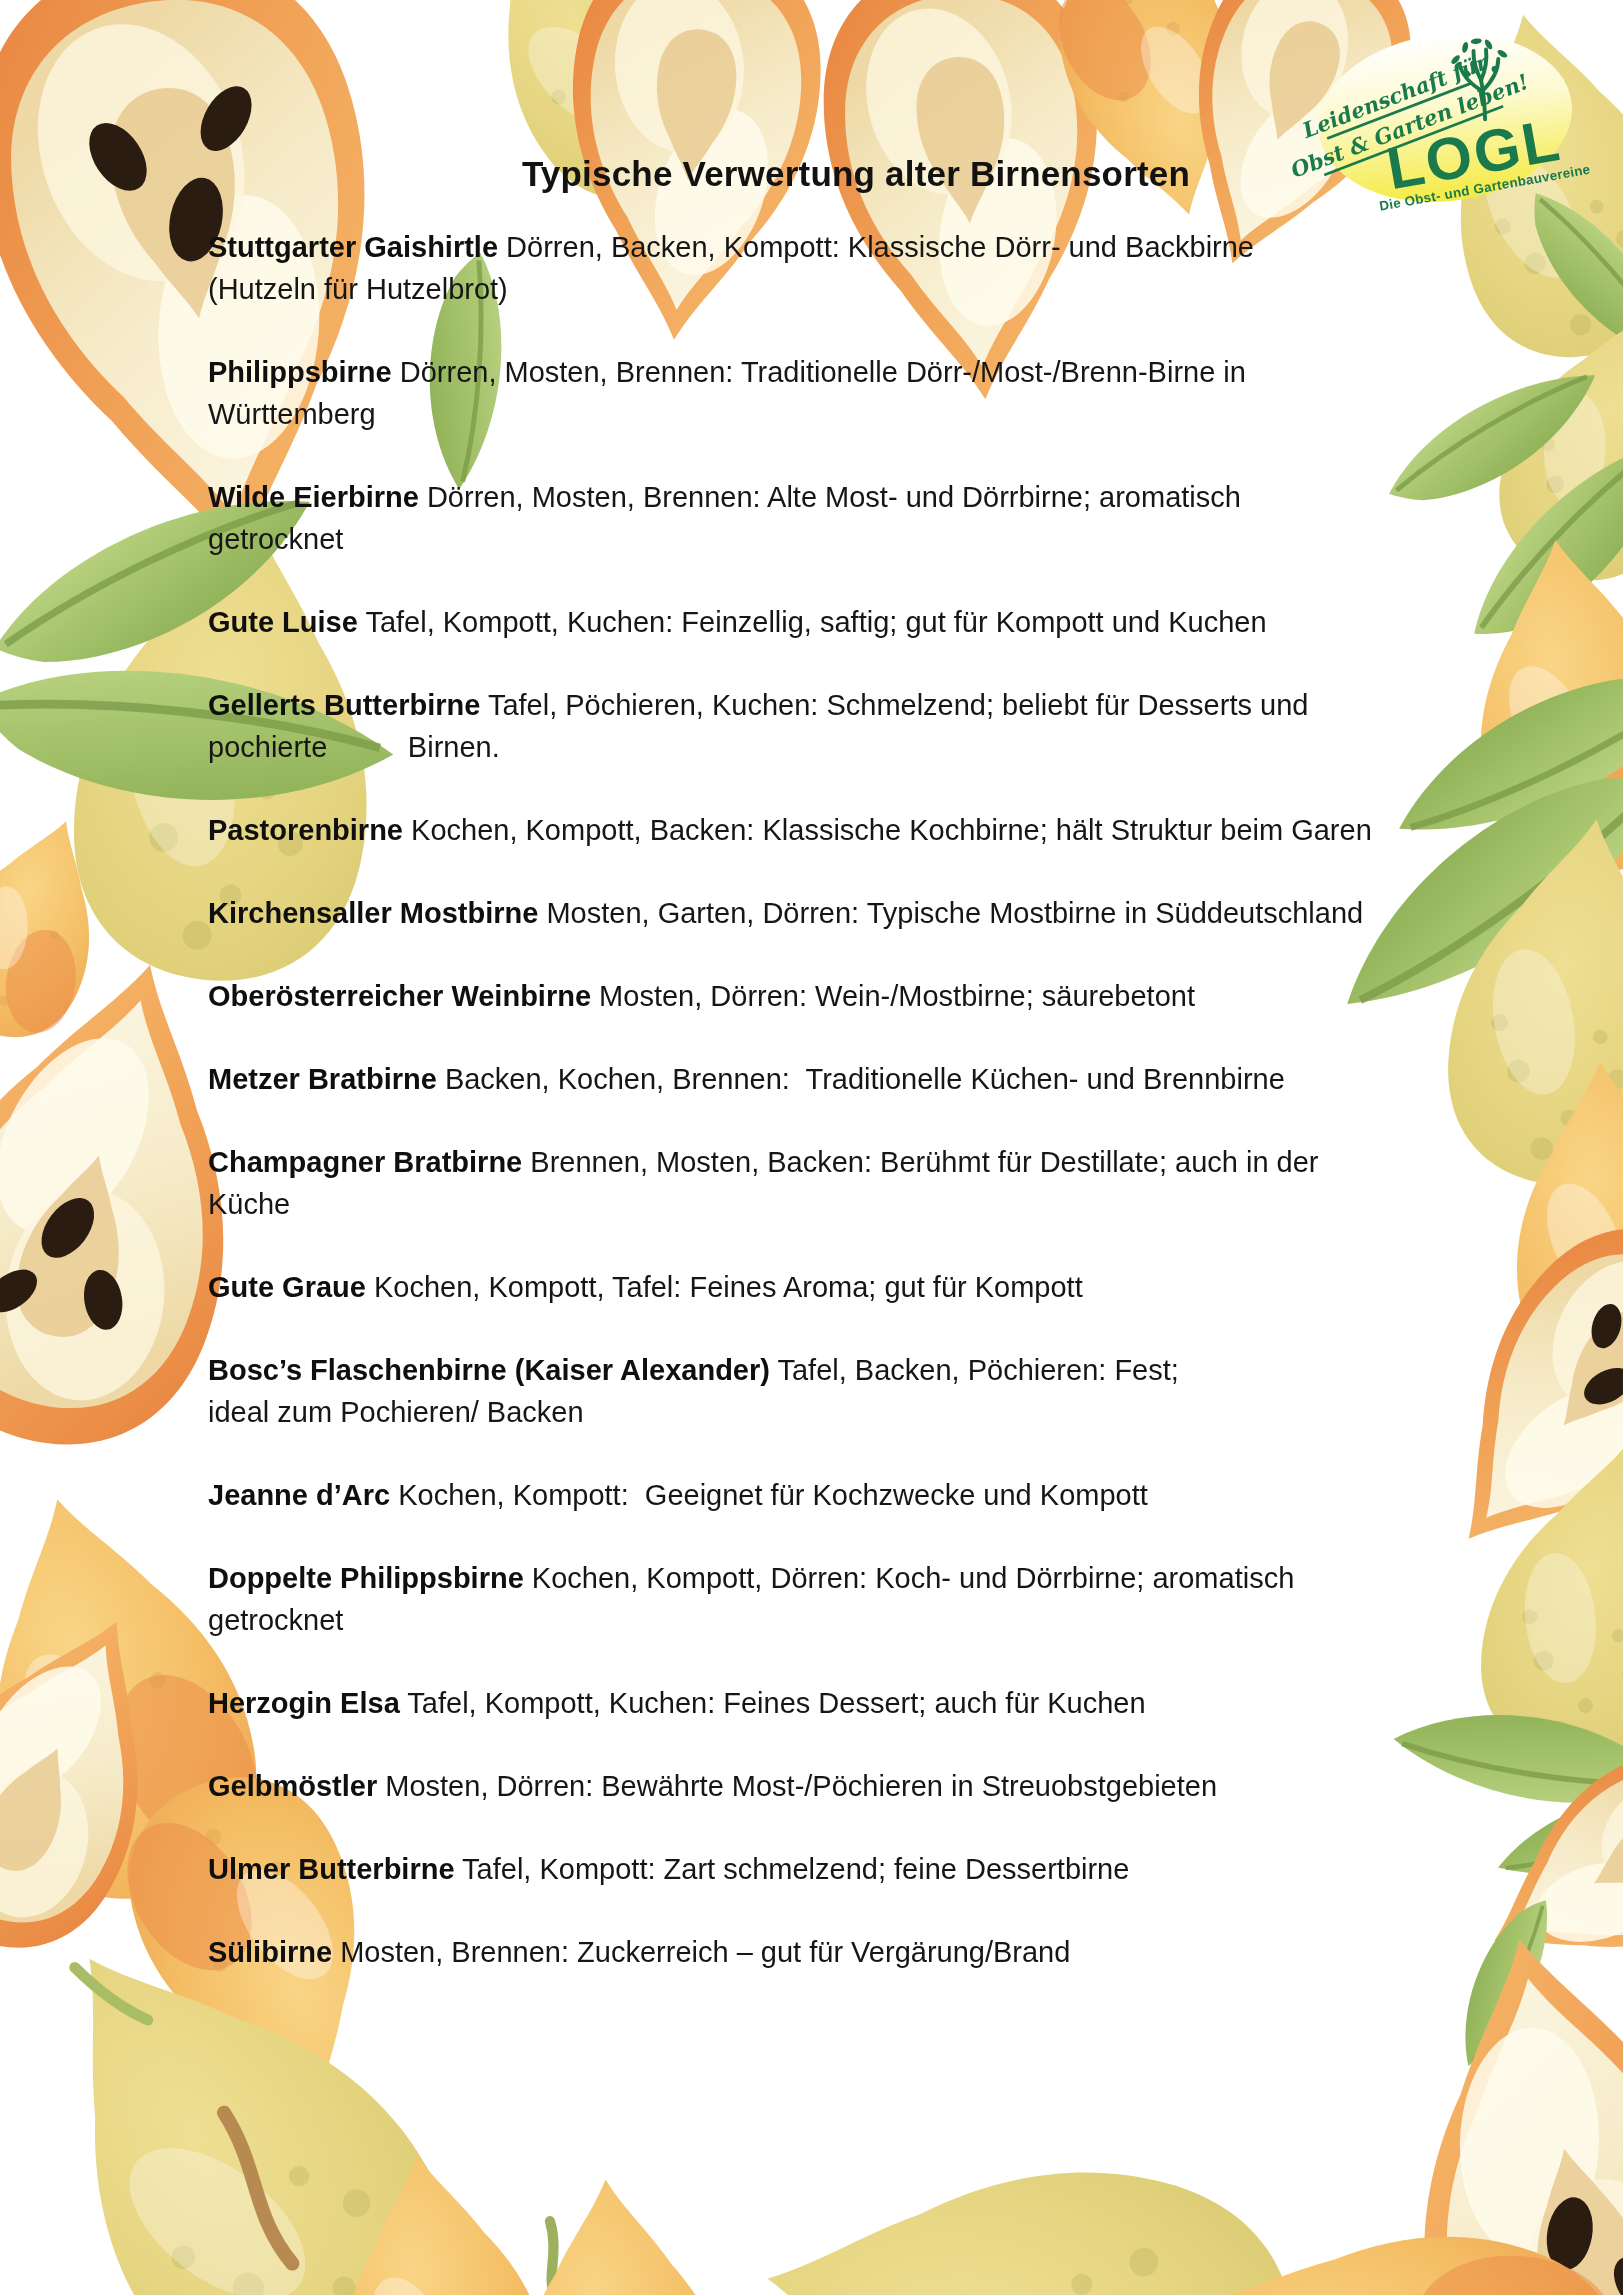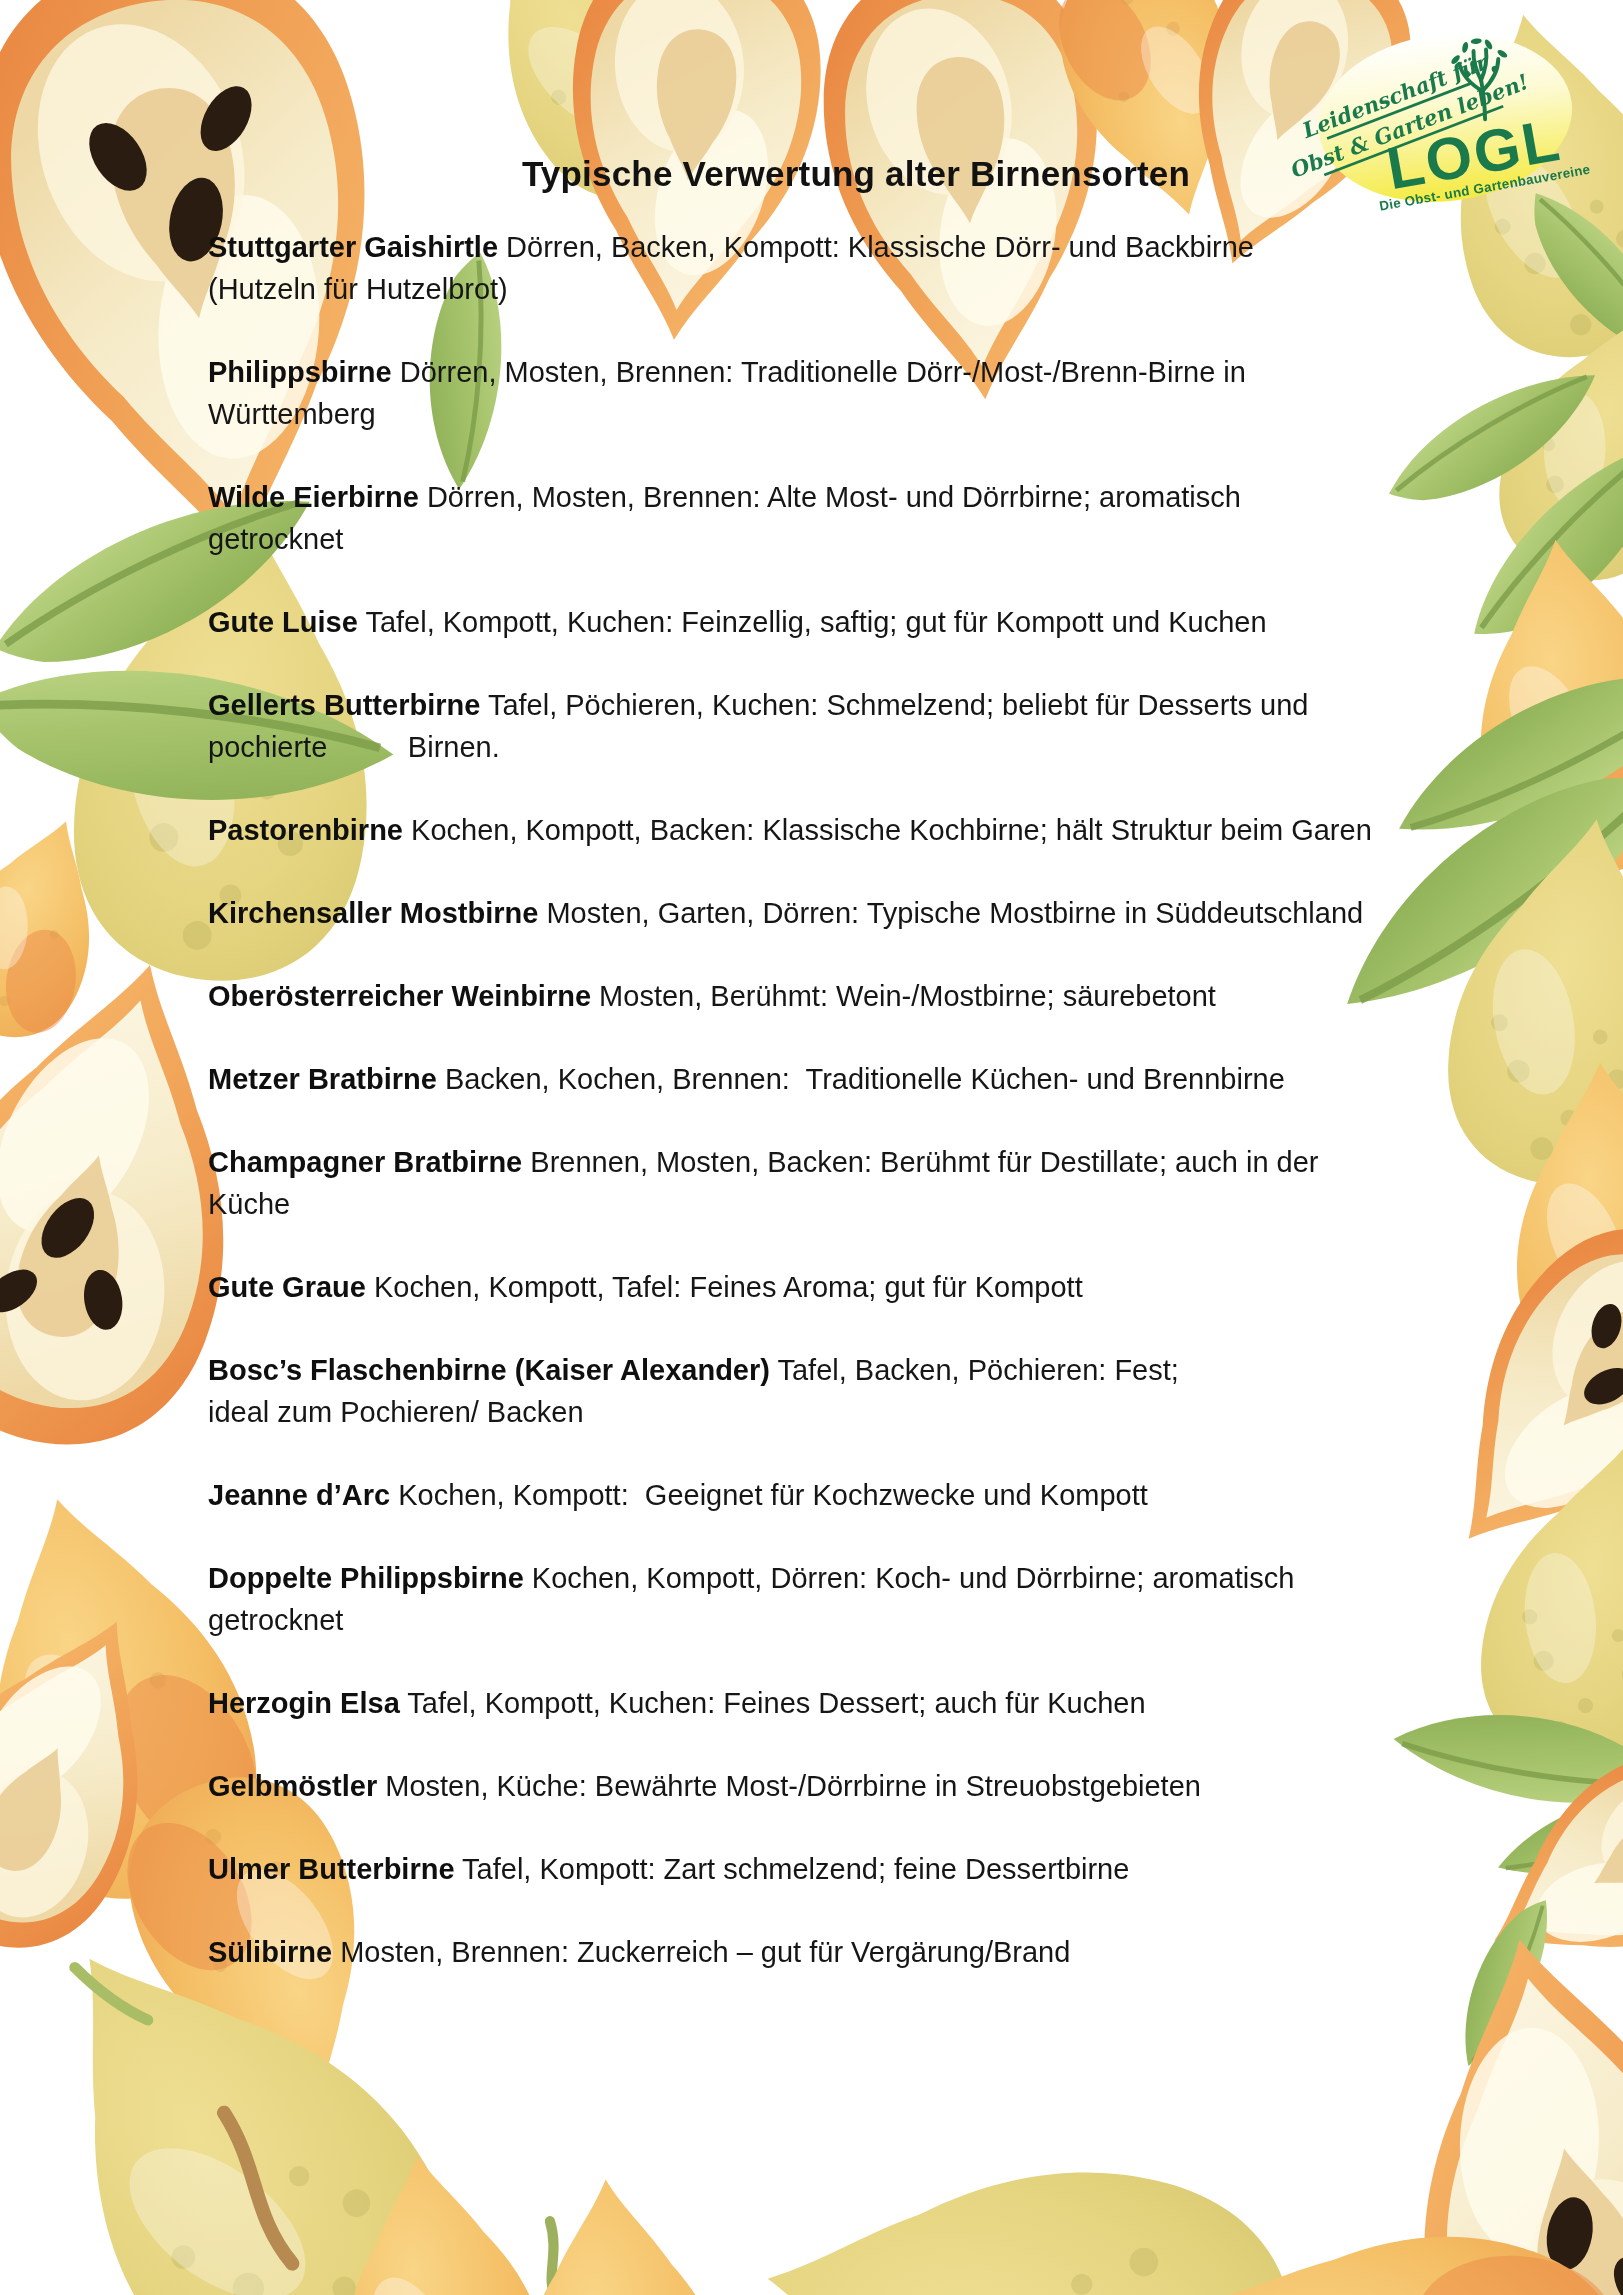--- a/index.html
+++ b/index.html
@@ -208,31 +208,31 @@
 (Hutzeln für Hutzelbrot)</span></p>
         <p class="entry"><strong>Philippsbirne</strong><span> Dörren, Mosten, Brennen: Traditionelle Dörr-/Most-/Brenn-Birne in
 Württemberg</span></p>
         <p class="entry"><strong>Wilde Eierbirne</strong><span> Dörren, Mosten, Brennen: Alte Most- und Dörrbirne; aromatisch
 getrocknet</span></p>
         <p class="entry"><strong>Gute Luise</strong><span> Tafel, Kompott, Kuchen: Feinzellig, saftig; gut für Kompott und Kuchen</span></p>
         <p class="entry"><strong>Gellerts Butterbirne</strong><span> Tafel, Pöchieren, Kuchen: Schmelzend; beliebt für Desserts und
 pochierte          Birnen.</span></p>
         <p class="entry"><strong>Pastorenbirne</strong><span> Kochen, Kompott, Backen: Klassische Kochbirne; hält Struktur beim Garen</span></p>
         <p class="entry"><strong>Kirchensaller Mostbirne</strong><span> Mosten, Garten, Dörren: Typische Mostbirne in Süddeutschland</span></p>
-        <p class="entry"><strong>Oberösterreicher Weinbirne</strong><span> Mosten, Berühmt: Wein-/Mostbirne; säurebetont</span></p>
+        <p class="entry"><strong>Oberösterreicher Weinbirne</strong><span> Mosten, Dörren: Wein-/Mostbirne; säurebetont</span></p>
         <p class="entry"><strong>Metzer Bratbirne</strong><span> Backen, Kochen, Brennen:  Traditionelle Küchen- und Brennbirne</span></p>
         <p class="entry"><strong>Champagner Bratbirne</strong><span> Brennen, Mosten, Backen: Berühmt für Destillate; auch in der
 Küche</span></p>
         <p class="entry"><strong>Gute Graue</strong><span> Kochen, Kompott, Tafel: Feines Aroma; gut für Kompott</span></p>
         <p class="entry"><strong>Bosc’s Flaschenbirne (Kaiser Alexander)</strong><span> Tafel, Backen, Pöchieren: Fest;
 ideal zum Pochieren/ Backen</span></p>
         <p class="entry"><strong>Jeanne d’Arc</strong><span> Kochen, Kompott:  Geeignet für Kochzwecke und Kompott</span></p>
         <p class="entry"><strong>Doppelte Philippsbirne</strong><span> Kochen, Kompott, Dörren: Koch- und Dörrbirne; aromatisch
 getrocknet</span></p>
         <p class="entry"><strong>Herzogin Elsa</strong><span> Tafel, Kompott, Kuchen: Feines Dessert; auch für Kuchen</span></p>
-        <p class="entry"><strong>Gelbmöstler</strong><span> Mosten, Küche: Bewährte Most-/Dörrbirne in Streuobstgebieten</span></p>
+        <p class="entry"><strong>Gelbmöstler</strong><span> Mosten, Dörren: Bewährte Most-/Pöchieren in Streuobstgebieten</span></p>
         <p class="entry"><strong>Ulmer Butterbirne</strong><span> Tafel, Kompott: Zart schmelzend; feine Dessertbirne</span></p>
         <p class="entry"><strong>Sülibirne</strong><span> Mosten, Brennen: Zuckerreich – gut für Vergärung/Brand</span></p>
       </div>
   </main>
 
 </div>
 
 
 </body></html>

